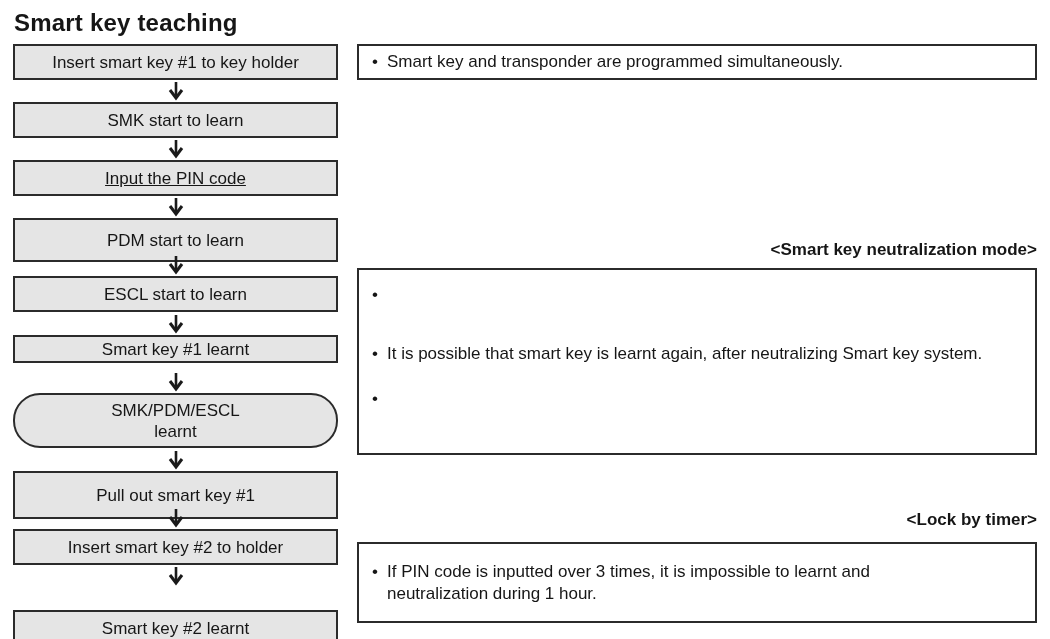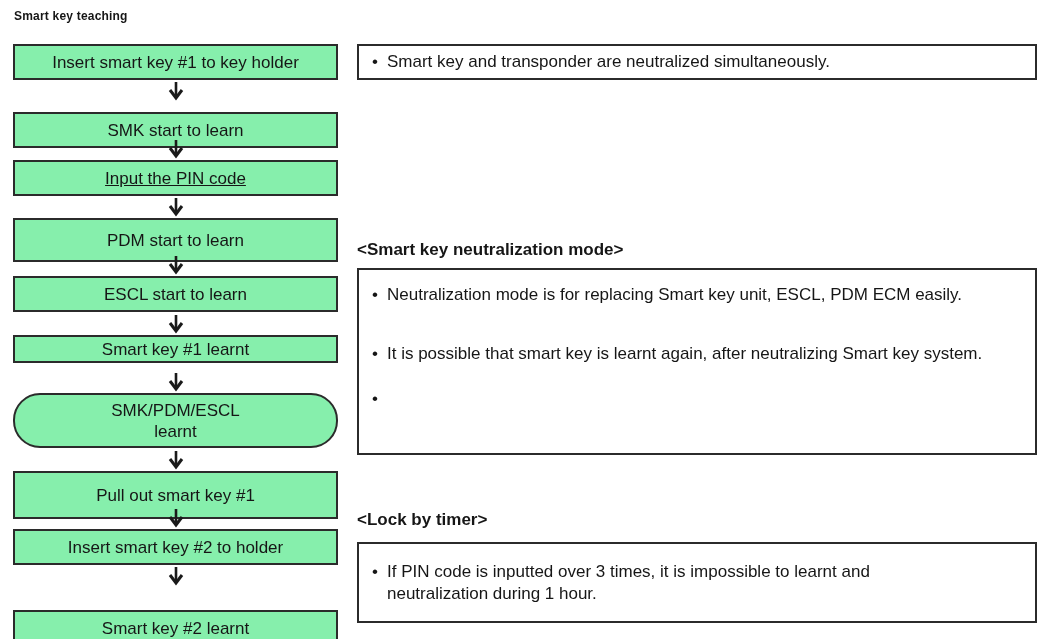--- a/index.html
+++ b/index.html
@@ -10,35 +10,35 @@
     color: #161616;
   }
   #canvas {
     position: relative;
     width: 1050px; height: 639px;
     background: #ffffff;
     overflow: hidden;
   }
   .page-title {
     position: absolute; left: 14px; top: 9px;
-    font-size: 12px; font-weight: bold; letter-spacing: 0.2px;
+    font-size: 24px; font-weight: bold; letter-spacing: 0.2px;
   }
   
   .step {
     position: absolute; left: 13px; width: 325px;
     box-sizing: border-box;
     border: 2px solid #2b2b2b;
-    background: #86efac;
+    background: #e5e5e5;
     display: flex; align-items: center; justify-content: center;
     text-align: center;
     font-size: 17px; line-height: 21px;
     white-space: pre-line;
   }
   .s1  { top: 44px;  height: 36px; }
-  .s2  { top: 102px; height: 36px; margin-top: 10px; }
+  .s2  { top: 102px; height: 36px; }
   .s3  { top: 160px; height: 36px; text-decoration: underline; }
   .s4  { top: 218px; height: 44px; }
   .s5  { top: 276px; height: 36px; }
   .s6  { top: 335px; height: 28px; }
   .s7  { top: 393px; height: 55px; border-radius: 27px; }
   .s8  { top: 471px; height: 48px; }
   .s9  { top: 529px; height: 36px; text-align: right; }
   .s10 { top: 587px; height: 36px; margin-top: 23px; }
   .arrow {
     position: absolute; left: 166px; width: 20px; height: 20px;
@@ -53,21 +53,21 @@
     position: absolute; left: 357px; width: 680px;
     box-sizing: border-box;
     border: 2px solid #2b2b2b;
     background: #ffffff;
   }
   .nb-a { top: 44px;  height: 36px; display: flex; align-items: center; padding-left: 13px; }
   .nb-b { top: 268px; height: 187px; padding: 14px 14px 0 13px; }
   .nb-c { top: 542px; height: 81px;  padding: 17px 14px 0 13px; }
   .note-heading {
     position: absolute; left: 357px; width: 680px;
-    text-align: left; font-weight: bold; font-size: 17px;
+    text-align: right; font-weight: bold; font-size: 17px;
   }
   .nh-1 { top: 240px; }
   .nh-2 { top: 510px; }
   .note-item { display: flex; font-size: 17px; line-height: 22px; }
   .nb-b .note-item:nth-child(2) { margin-top: 37px; }
   .nb-b .note-item:nth-child(3) { margin-top: 23px; }
   .bullet { flex: none; width: 15px; }
   .note-text { max-width: 640px; }
   .nb-c .note-text { max-width: 585px; }
 </style>
@@ -144,30 +144,29 @@
         </svg>
       </div>
     <div class="step s10">Smart key #2 learnt</div>
   </div>
 
   <div>
 
     <div class="note-box nb-a">
       <div class="note-item">
         <span class="bullet">•</span>
-        <span class="note-text">Smart key and transponder are neutralized simultaneously.</span>
+        <span class="note-text">Smart key and transponder are programmed simultaneously.</span>
       </div>
     </div>
 
     <div class="note-heading nh-1">&lt;Smart key neutralization mode&gt;</div>
 
     <div class="note-box nb-b">
       <div class="note-item">
         <span class="bullet">•</span>
-        <span class="note-text">Neutralization mode is for replacing Smart key unit, ESCL, PDM ECM easily.</span>
       </div>
       <div class="note-item">
         <span class="bullet">•</span>
         <span class="note-text">It is possible that smart key is learnt again, after neutralizing Smart key system.</span>
       </div>
       <div class="note-item">
         <span class="bullet">•</span>
       </div>
     </div>
 

